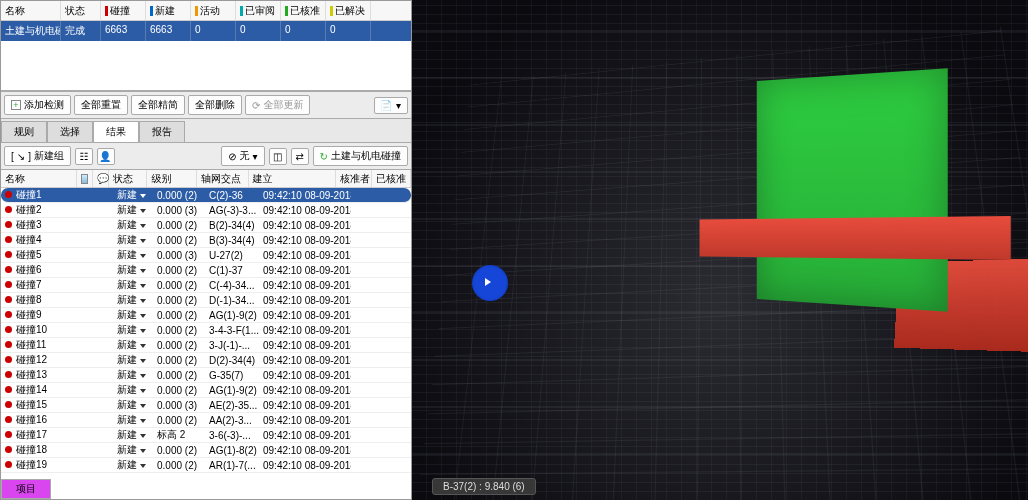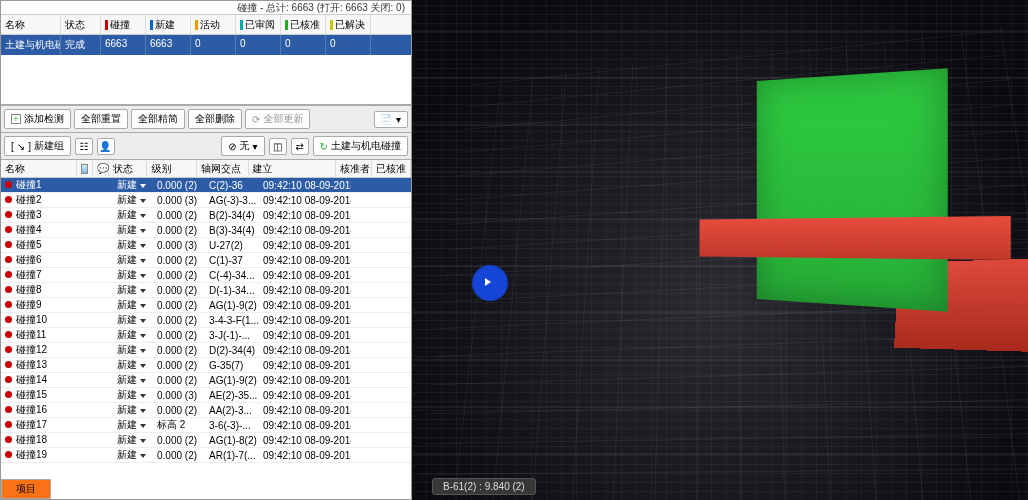--- a/index.html
+++ b/index.html
@@ -22,26 +22,26 @@
 .tb-btn.disabled { color: #999; }
 .tb-spacer { flex: 1; }
 .tabs { display: flex; background: #e8e8e8; border-bottom: 1px solid #aaa; }
 .tab { font-size: 10px; padding: 3px 12px; border: 1px solid #aaa; border-bottom: none; background: #ddd; cursor: pointer; margin-top: 2px; }
 .tab.active { background: #fff; }
 .sub-toolbar { display: flex; padding: 3px; gap: 4px; border-bottom: 1px solid #aaa; background: #ececec; align-items: center; }
 .results-header { display: flex; height: 18px; background: #f7f7f7; border-bottom: 1px solid #ccc; }
 .results-header .rh { font-size: 10px; padding: 2px 4px; border-right: 1px solid #ddd; white-space: nowrap; display:flex; align-items:center; }
 .results-body { flex: 1; overflow-y: auto; background: #fff; font-size: 10px; }
 .result-row { display: flex; height: 15px; align-items: center; border-bottom: 1px solid #eee; }
-.result-row.selected { background: #2d5ca6; color: #fff; }
+.result-row.selected { background: #2d5ca6; color: #fff; border-radius: 7px; }
 .result-row .rc { padding: 0 4px; white-space: nowrap; overflow: hidden; }
 .dot-red { display: inline-block; width: 7px; height: 7px; border-radius: 50%; background: #c00; margin-right: 4px; }
 .dd-arrow { display:inline-block; width:0; height:0; border-left:3px solid transparent; border-right:3px solid transparent; border-top:4px solid #333; margin-left:3px; }
 .dd-arrow.sel { border-top-color:#fff; }
-.bottom-tab { position: absolute; bottom: 0; left: 0; font-size: 10px; padding: 2px 14px; background: #f97316; border: 1px solid #aaa; }
+.bottom-tab { position: absolute; bottom: 0; left: 0; font-size: 10px; padding: 2px 14px; background: #d946ef; border: 1px solid #aaa; }
 .timecode { position: absolute; bottom: 18px; left: 3px; font-size: 9px; color: #fff; z-index: 5; }
 
 .viewport { position: absolute; left: 412px; top: 0; width: 616px; height: 500px; background:
   radial-gradient(circle at 50% 60%, rgba(50,50,60,0.7), rgba(10,10,15,1) 80%); }
 .wireframe { position: absolute; inset: 0; opacity: 0.35; background:
   repeating-linear-gradient(0deg, transparent 0 8px, rgba(130,130,150,0.3) 8px 9px),
   repeating-linear-gradient(90deg, transparent 0 14px, rgba(130,130,150,0.25) 14px 15px),
   repeating-linear-gradient(0deg, transparent 0 45px, rgba(180,180,200,0.25) 45px 47px); }
 .wire-persp { position:absolute; inset:0; opacity:0.25; transform: perspective(600px) rotateX(15deg) rotateY(-8deg); transform-origin: 50% 70%; background:
   repeating-linear-gradient(0deg, transparent 0 30px, rgba(160,160,180,0.4) 30px 31px),
@@ -53,21 +53,20 @@
 .red-beam2 { position: absolute; left: 470px; top: 260px; width: 180px; height: 90px; background: linear-gradient(#e74c3c,#b02a1c); transform: perspective(800px) rotateY(-28deg) rotateX(6deg); opacity:0.95; }
 .status-pill { position: absolute; bottom: 5px; left: 20px; background: rgba(60,60,60,0.9); color: #ddd; font-size: 10px; padding: 2px 10px; border-radius: 3px; border:1px solid #555; }
 .icon-sm { display:inline-block; width:10px; height:10px; border:1px solid #888; background:#fff; }
 .icon-plus::after { content:"+"; font-size:9px; line-height:8px; display:block; text-align:center; color:#3a3; }
 .icon-img { background: linear-gradient(#cef,#8bd); }
 </style>
 </head>
 <body>
 
 <div class="left-panel">
-  <div class="summary-bar">碰撞 - 总计: 6663 (打开: 6663 关闭: 0)</div>
 
   <div class="top-grid">
     <div class="top-grid-header">
       <div class="th" style="width:60px">名称</div>
       <div class="th" style="width:40px">状态</div>
       <div class="th" style="width:45px">
           <span class="bar-red"></span>
           <span>碰撞</span>
         </div>
       <div class="th" style="width:45px">
@@ -112,20 +111,26 @@
     <div class="tb-btn">全部精简</div>
     <div class="tb-btn">全部删除</div>
     <div class="tb-btn disabled">
         <span>⟳</span> 
         <span>全部更新</span>
       </div>
     <div class="tb-spacer"></div>
     <div class="tb-btn">📄 ▾</div>
   </div>
 
+  <div class="tabs">
+    <div class="tab">规则</div>
+    <div class="tab">选择</div>
+    <div class="tab active">结果</div>
+    <div class="tab">报告</div>
+  </div>
 
   <div class="sub-toolbar">
     <div class="tb-btn">[<span>↘</span>] <span>新建组</span></div>
     <div class="tb-btn" style="width:18px;justify-content:center">☷</div>
     <div class="tb-btn" style="width:18px;justify-content:center">👤</div>
     <div class="tb-spacer"></div>
     <div class="tb-btn">⊘ <span>无</span> ▾</div>
     <div class="tb-btn" style="width:18px;justify-content:center">◫</div>
     <div class="tb-btn" style="width:18px;justify-content:center">⇄</div>
     <div class="tb-btn">
@@ -365,14 +370,14 @@
 </div>
 
 <div class="viewport">
   <div class="wireframe"></div>
   <div class="wire-persp"></div>
   <div class="red-beam2"></div>
   <div class="green-plane"></div>
   <div class="red-beam"></div>
   <div class="cursor-blob"></div>
   <div class="cursor-ptr"></div>
-  <div class="status-pill">B-61(2) : 9.840  (2)</div>
+  <div class="status-pill">B-37(2) : 9.840  (6)</div>
 </div>
 
 </body></html>

